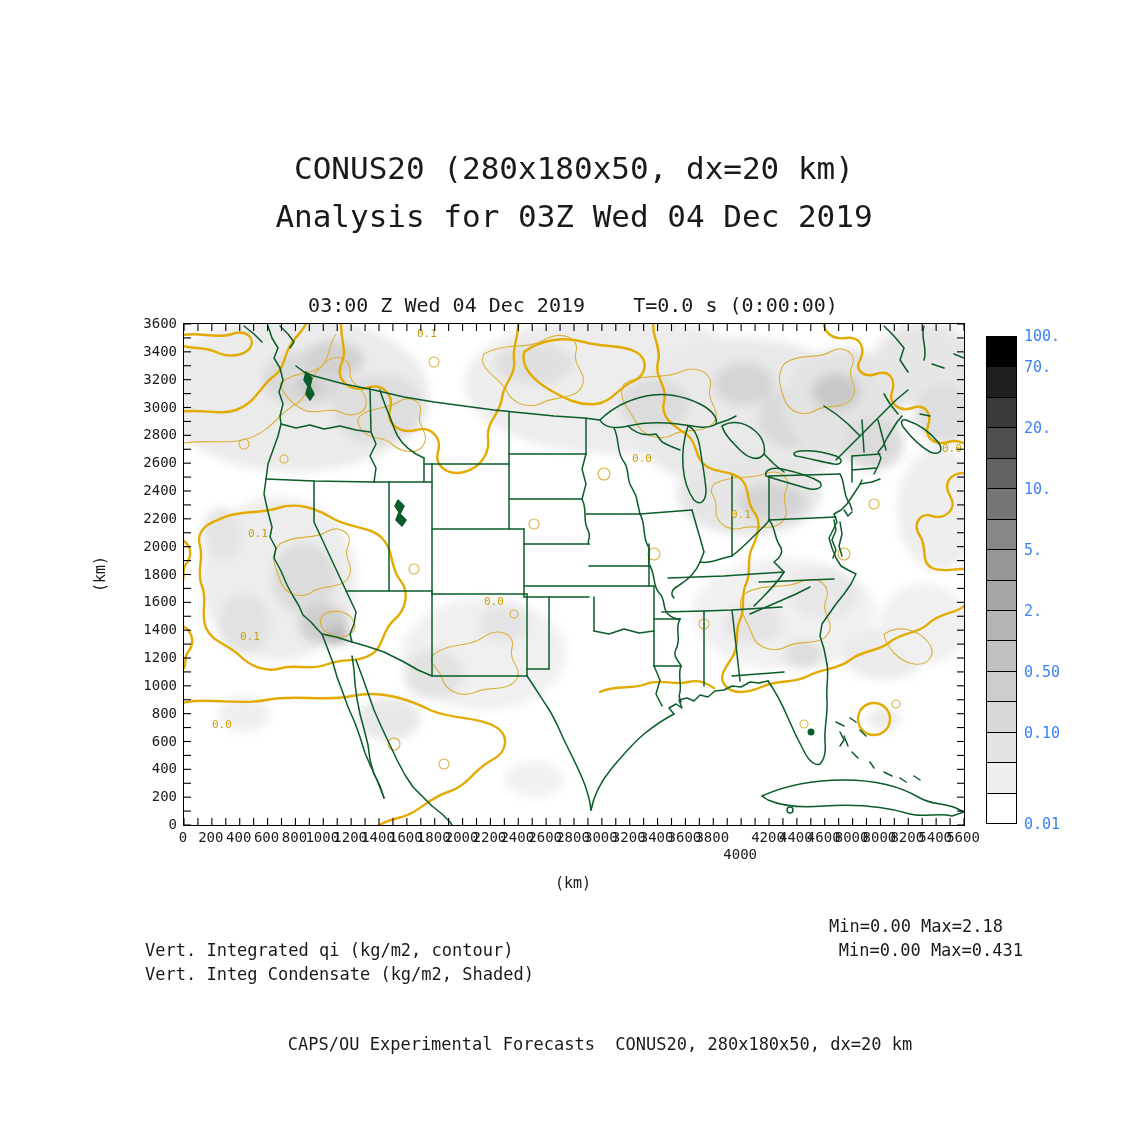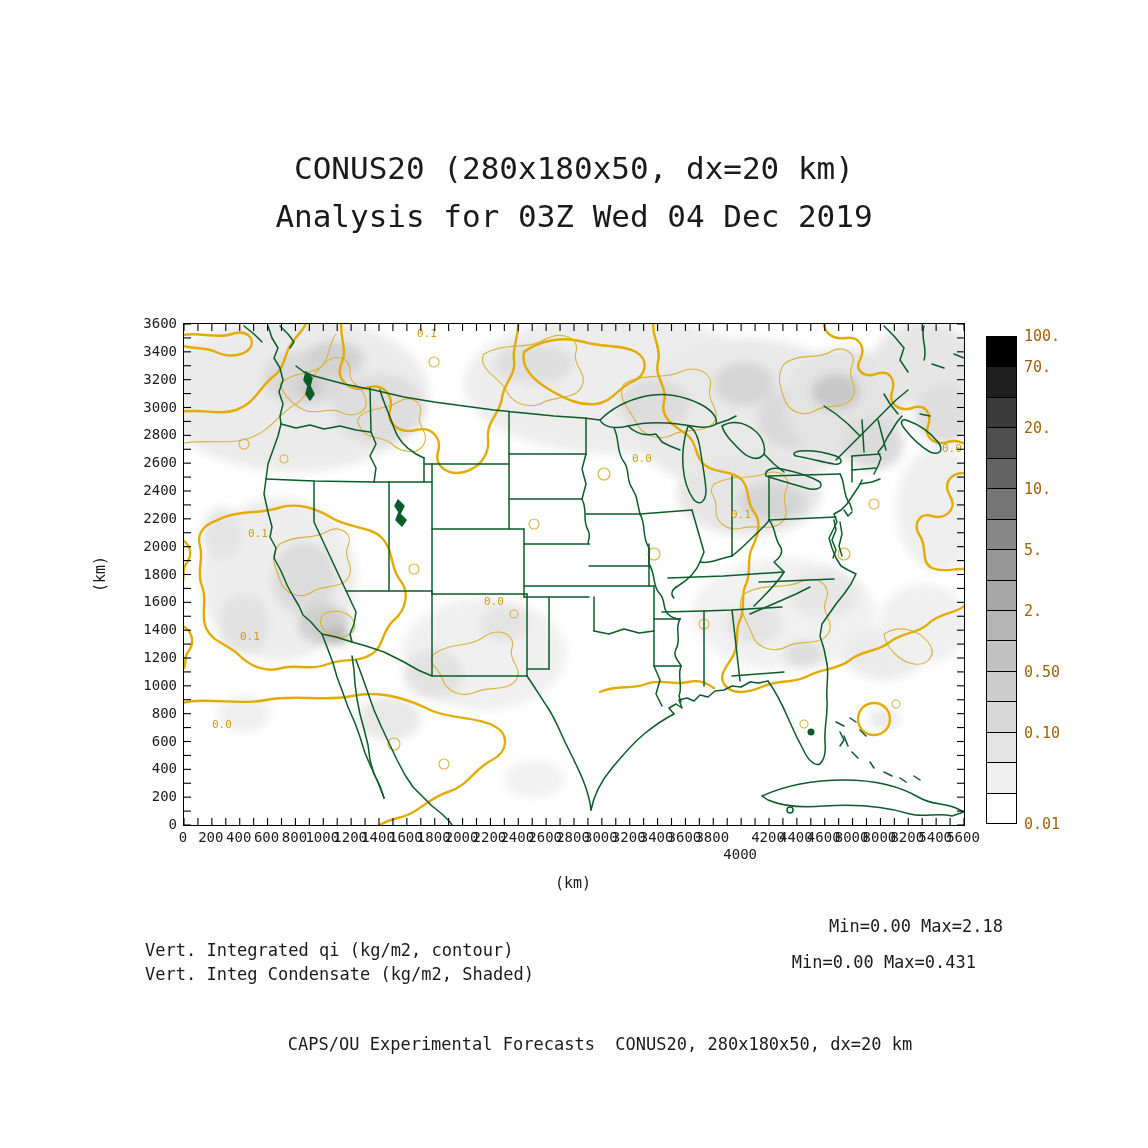--- a/index.html
+++ b/index.html
@@ -10,33 +10,34 @@
   .ptitle{left:183px;width:780px;text-align:center;font-size:20px;color:#1a1a1a;}
   .plot{position:absolute;left:183px;top:323px;width:780px;height:501px;border:1px solid #000;}
   .plot svg{position:absolute;left:0;top:0;}
   .xtick{position:absolute;transform:translateX(-50%);font-size:14px;color:#1a1a1a;}
   .ytick{position:absolute;left:0;width:70px;text-align:right;font-size:14px;color:#1a1a1a;}
   .axlab{font-size:15px;color:#1a1a1a;}
   #y-axis-label{transform:rotate(-90deg);transform-origin:center;}
   .cbar{position:absolute;left:986px;top:336px;width:31px;height:488px;display:flex;flex-direction:column;}
   .cbar .cell{flex:1;border:1px solid #000;margin-top:-1px;}
   .cbar .cell:first-child{margin-top:0;}
-  .cblab{position:absolute;left:1024px;font-size:15px;color:#a16207;white-space:pre;}
+  .cblab{position:absolute;left:1024px;font-size:15px;color:#3b82f6;white-space:pre;}
   .cap{font-size:17px;color:#1a1a1a;}
   .capr{width:300px;text-align:right;}
   .foot{left:0;width:1148px;text-align:center;font-size:17px;color:#1a1a1a;}
 </style>
 </head>
 <body>
 
 <div class="canvas">
 
   <div class="t hdr" style="top:150px;">CONUS20 (280x180x50, dx=20 km)</div>
   <div class="t hdr" style="top:198px;">Analysis for 03Z Wed 04 Dec 2019</div>
 
+  <div class="t ptitle" style="top:293px;">03:00 Z Wed 04 Dec 2019    T=0.0 s (0:00:00)</div>
 
   <div class="plot">
     <svg id="map-svg" width="780" height="501" viewBox="0 0 780 501">
       <defs>
         <filter id="blur" x="-30%" y="-30%" width="160%" height="160%">
           <feGaussianBlur stdDeviation="5"></feGaussianBlur>
         </filter>
       </defs>
 
       <g filter="url(#blur)">
@@ -544,17 +545,17 @@
       <div class="cblab" style="top: 540.5px;">5.</div>
       <div class="cblab" style="top: 601.5px;">2.</div>
       <div class="cblab" style="top: 662.5px;">0.50</div>
       <div class="cblab" style="top: 723.5px;">0.10</div>
       <div class="cblab" style="top: 815px;">0.01</div>
     </div>
 
   <div class="t cap" style="left:145px;top:964px;">Vert. Integ Condensate (kg/m2, Shaded)</div>
   <div class="t cap capr" style="left:703px;top:916px;">Min=0.00 Max=2.18</div>
   <div class="t cap" style="left:145px;top:940px;text-align:right;">Vert. Integrated qi (kg/m2, contour)</div>
-  <div class="t cap capr" style="left:676px;top:940px;margin-top:12px;">Min=0.00 Max=0.431</div>
+  <div class="t cap capr" style="left:723px;top:940px;">Min=0.00 Max=0.431</div>
 
   <div class="t foot" style="top:1034px;margin-left:26px;">CAPS/OU Experimental Forecasts  CONUS20, 280x180x50, dx=20 km</div>
 
 </div>
 
 </body></html>

